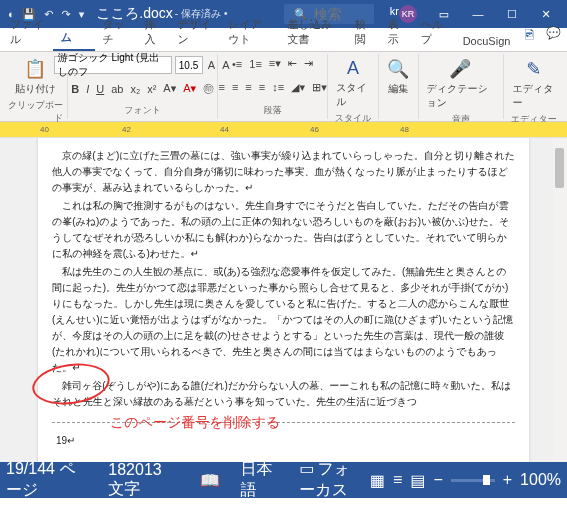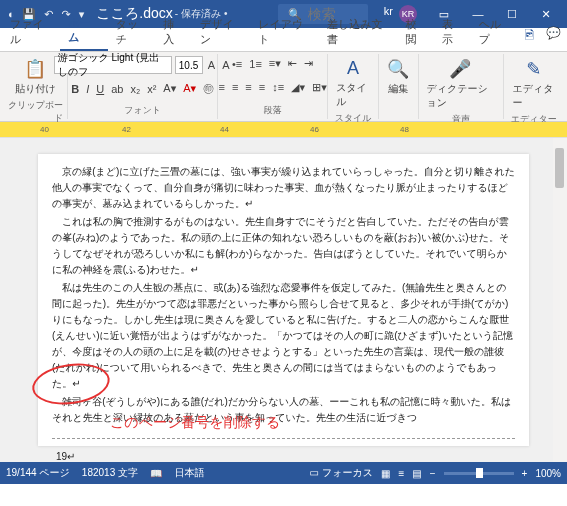--- a/index.html
+++ b/index.html
@@ -4,49 +4,49 @@
 <style>
 *{margin:0;padding:0;box-sizing:border-box;font-family:"Meiryo UI","Yu Gothic UI",sans-serif}
 body{width:567px;height:506px;background:#fff;overflow:hidden;font-size:11px}
 .titlebar{height:28px;background:#2b579a;color:#fff;display:flex;align-items:center;padding:0 4px}
 .titlebar .left-icons{display:flex;gap:8px;align-items:center;padding-left:4px}
 .titlebar .left-icons span{opacity:.9;font-size:11px}
 .titlebar .filename{font-size:14px;margin-left:12px}
 .titlebar .saved{font-size:10px;opacity:.85;margin-left:2px}
 .titlebar .search-wrap{margin-left:auto;display:flex;align-items:center;background:#3a66a8;height:20px;padding:0 10px;border-radius:2px;gap:6px}
 .titlebar .search-wrap input{background:transparent;border:0;color:#fff;width:50px;font-size:14px;outline:none}
-.titlebar .user{margin-left:16px;display:flex;gap:6px;font-size:11px}
+.titlebar .user{margin-left:16px;display:flex;font-size:11px}
 .titlebar .avatar{width:18px;height:18px;border-radius:50%;background:#7b4b9e;display:flex;align-items:center;justify-content:center;font-size:9px}
 .titlebar .winbtns{display:flex;margin-left:10px}
 .titlebar .winbtns span{width:34px;height:28px;display:flex;align-items:center;justify-content:center;font-size:11px}
 .tabs{height:24px;background:#fff;display:flex;align-items:flex-end;border-bottom:1px solid #d0d0d0;padding-left:2px}
 .tab{padding:4px 8px;font-size:11px;color:#444;cursor:pointer}
 .tab.active{color:#2b579a;border-bottom:2px solid #2b579a;font-weight:600}
 .tabs .right{margin-left:auto;display:flex}
 .tabs .right span{padding:4px 6px;color:#2b579a;font-size:12px}
 .ribbon{height:70px;background:#f3f2f1;border-bottom:1px solid #d0d0d0;display:flex;padding:2px 4px}
 .ribgroup{display:flex;flex-direction:column;justify-content:space-between;border-right:1px solid #ddd;padding:2px 4px;align-items:center}
 .ribgroup .row{display:flex;gap:3px;align-items:center}
 .ribgroup .glabel{font-size:9px;color:#666;text-align:right;margin-top:1px}
 .ribbtn{padding:1px 2px;font-size:11px;color:#444;cursor:pointer;display:flex;align-items:center}
 .bigbtn{display:flex;flex-direction:column;align-items:center;padding:2px 4px;font-size:10px;color:#444;gap:2px}
 .bigbtn .ico{font-size:18px;color:#2b579a}
 .fontbox{border:1px solid #bbb;background:#fff;height:18px;display:flex;align-items:center;padding:0 3px;font-size:10px}
 .ruler{height:16px;background:#fde047;border-bottom:1px solid #e0e0e0;position:relative;font-size:8px;color:#666;display:flex;align-items:center;padding-left:40px}
 .ruler span{position:absolute}
-.page{background:#f0f0f0;height:324px;overflow:hidden;position:relative;padding:16px 38px}
+.page{background:#f0f0f0;height:324px;overflow:hidden;position:relative;padding:0 38px}
 .paper{background:#fff;width:100%;height:100%;padding:10px 14px;font-size:10px;line-height:1.6;color:#222;position:relative;box-shadow:0 0 3px rgba(0,0,0,.15)}
 .paper p{text-indent:1em;margin-bottom:2px}
 .footer-sec{border-top:1px dashed #999;margin-top:12px;padding-top:4px;position:relative}
 .pagenum-box{display:inline-block;margin-left:4px;margin-top:6px}
 .red-circle{position:absolute;left:32px;bottom:58px;width:78px;height:40px;border:2px solid #e63232;border-radius:50%;transform:rotate(-8deg)}
 .red-text{position:absolute;left:110px;bottom:30px;color:#e63232;font-size:14px;font-weight:500}
 .scrollbar{position:absolute;right:0;top:0;width:14px;height:100%;background:#f3f2f1}
 .scrollbar .thumb{position:absolute;left:2px;width:9px;background:#c0c0c0;border-radius:2px}
-.statusbar{height:22px;background:#2b579a;color:#fff;display:flex;align-items:center;padding:0 6px;font-size:10px;gap:12px}
+.statusbar{height:36px;background:#2b579a;color:#fff;display:flex;align-items:center;padding:0 6px;font-size:16px;gap:20px}
 .statusbar .right{margin-left:auto;display:flex;align-items:center;gap:8px}
 .zoom-track{width:70px;height:3px;background:#5a7fb8;position:relative}
 .zoom-thumb{position:absolute;width:7px;height:10px;background:#fff;top:-4px;left:32px}
 </style>
 </head>
 <body>
 
 <div class="titlebar">
   <div class="left-icons">
     <span>◐</span>
@@ -77,20 +77,21 @@
   <div class="tab">ファイル</div>
   <div class="tab active">ホーム</div>
   <div class="tab">タッチ</div>
   <div class="tab">挿入</div>
   <div class="tab">デザイン</div>
   <div class="tab">レイアウト</div>
   <div class="tab">差し込み文書</div>
   <div class="tab">校閲</div>
   <div class="tab">表示</div>
   <div class="tab">ヘルプ</div>
+  <div class="tab">DocuSign</div>
   <div class="right">
     <span>🖻</span>
     <span>💬</span>
   </div>
 </div>
 
 <div class="ribbon">
   <div class="ribgroup">
     <div class="bigbtn">
       <span class="ico">📋</span>

